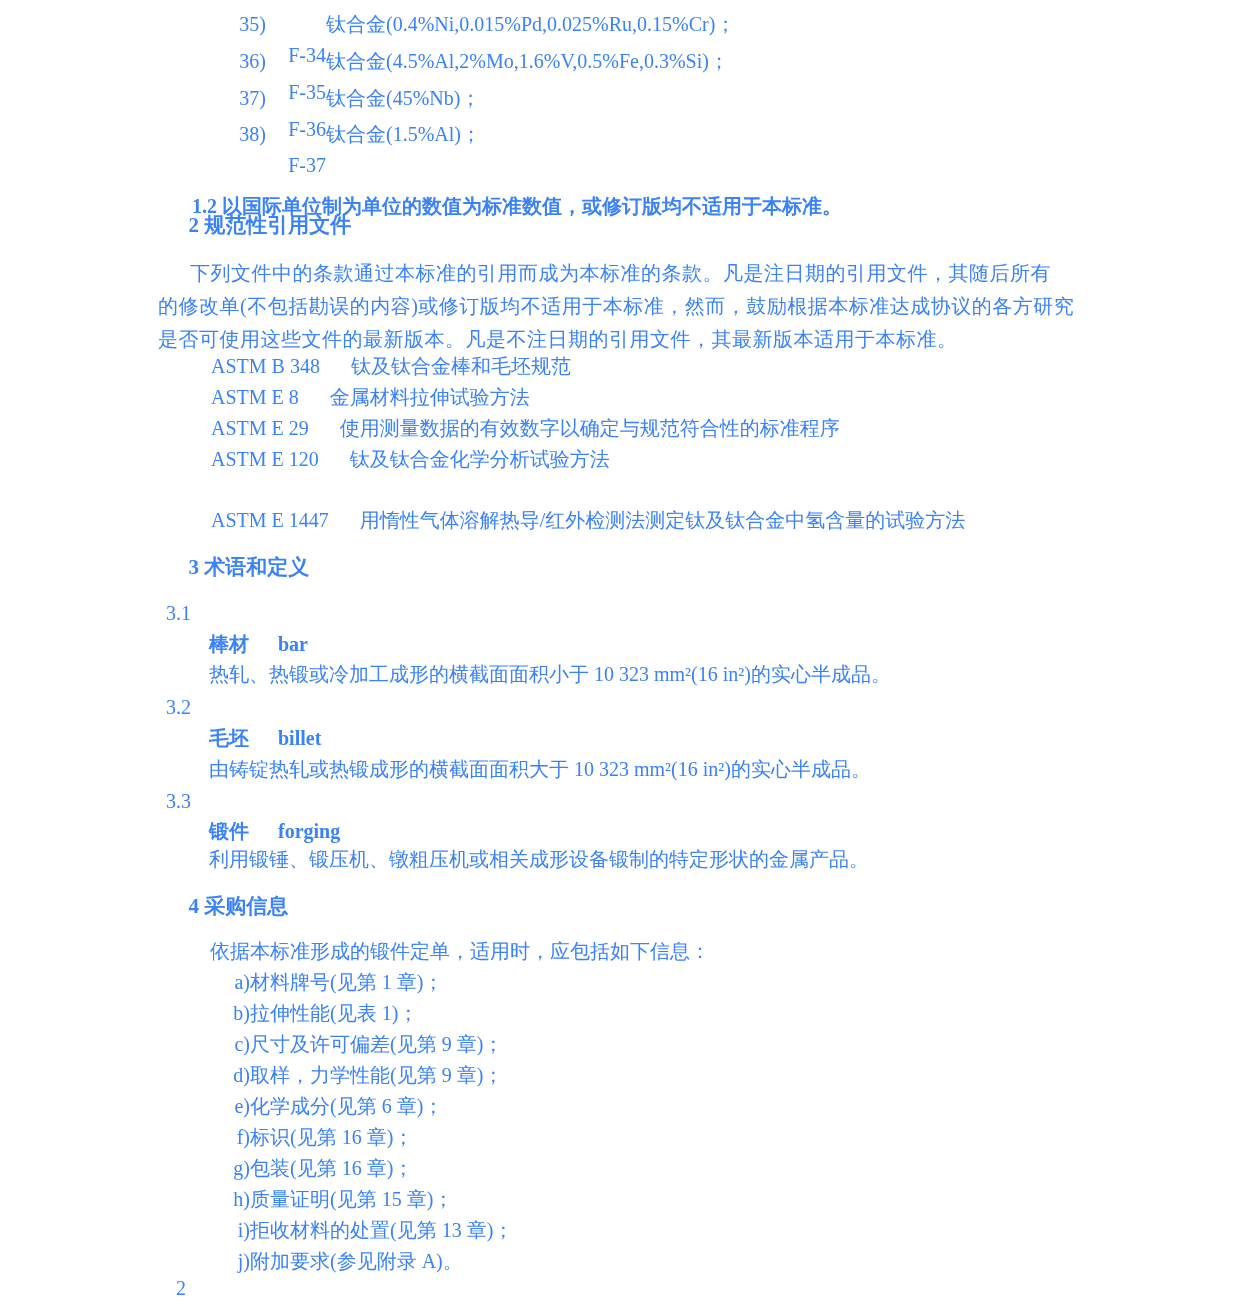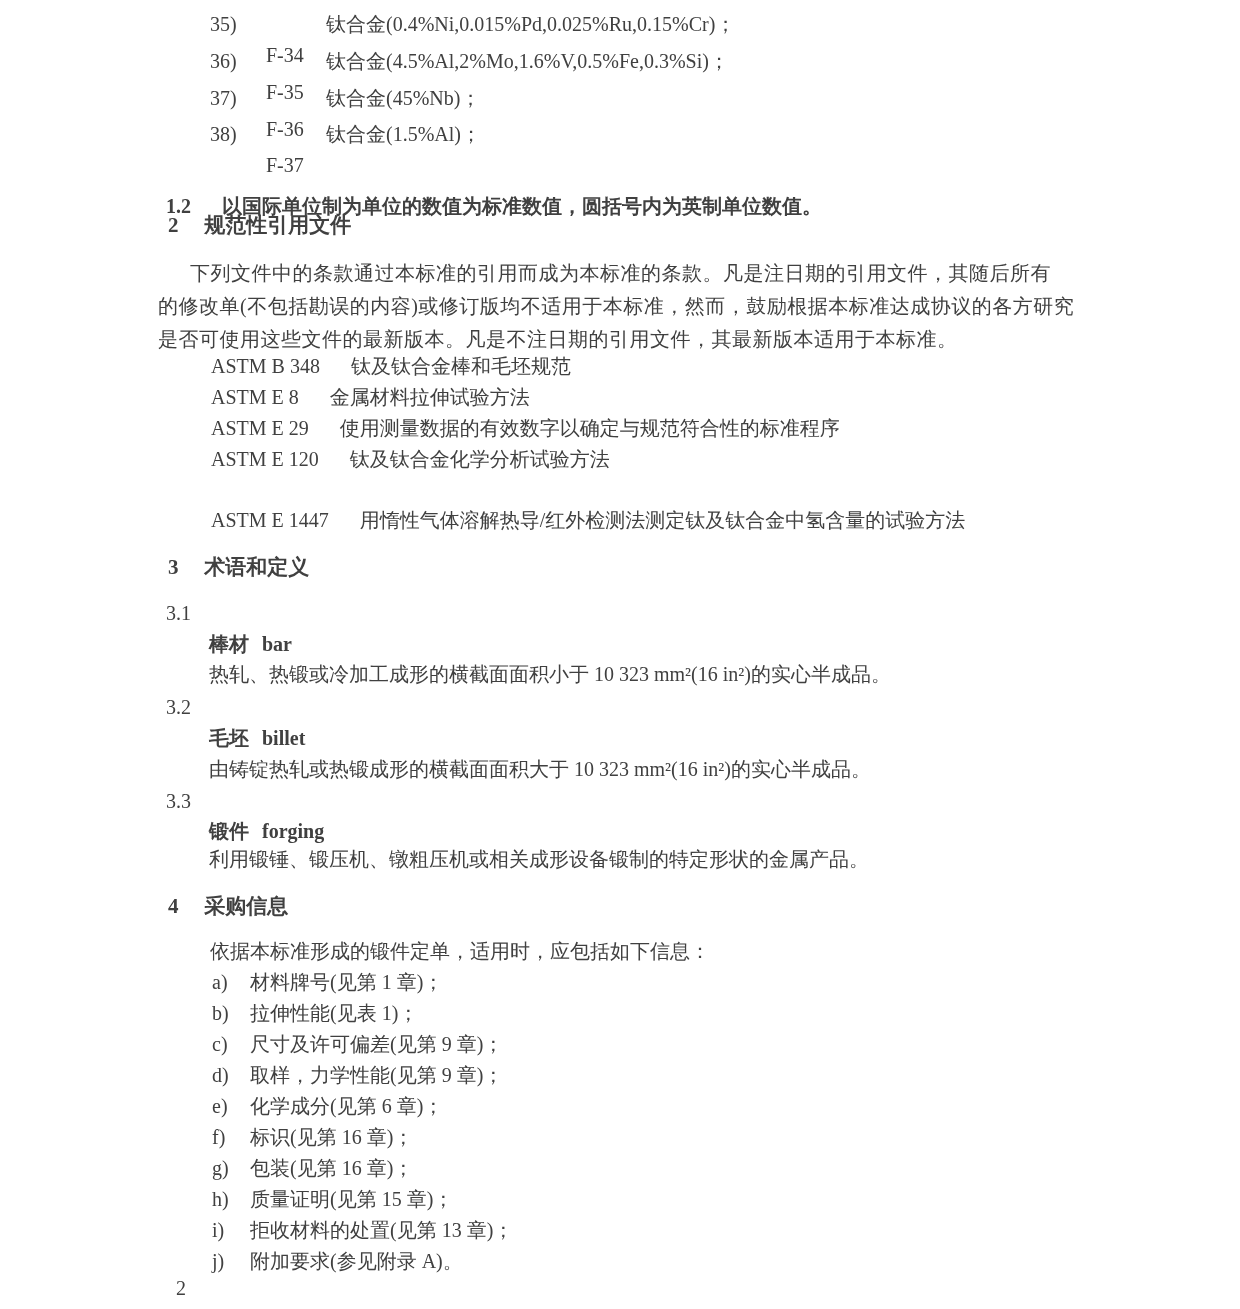--- a/index.html
+++ b/index.html
@@ -10,42 +10,43 @@
     background:#ffffff;
     color:#161616;
     font-family:"Liberation Serif","DejaVu Serif",serif;
     overflow:hidden;
   }
   .line {
     position:absolute;
     white-space:nowrap;
     font-size:20px;
     line-height:22px;
-    color:#404040;
+    color:#3b82f6;
+    text-align:right;
   }
   
   .f-item { left:210px; display:flex; }
   .f-num  { display:inline-block; width:56px; }
   .f-code { display:inline-block; width:60px;margin-top:31px; }
   
   .clause { left:166px; font-weight:bold; }
   .clause-num { display:inline-block; width:51px; }
   
   .h { left:168px; font-weight:bold; font-size:21px; }
   .h-num { display:inline-block; width:31px; }
   
   .para-line { left:158px; letter-spacing:0.5px; }
   .para-first { left:190px; }
   
   .ref { left:211px; }
   .ref-title { margin-left:26px; }
   
   .tnum { left:166px; }
   .term { left:209px; font-weight:bold; }
-  .term-en { margin-left:8px; }
+  .term-en { margin-left:24px; }
   .def { left:209px; }
   
   .intro { left:210px; }
   .item { left:212px; display:flex; }
   .item-label { display:inline-block; width:38px; }
   
   .pageno { left:176px; top:1277px; }
 </style>
 </head>
 <body>
@@ -68,21 +69,21 @@
     <span class="f-desc">钛合金(45%Nb)；</span>
   </div>
   <div class="line f-item" style="top:123px">
     <span class="f-num">38)</span>
     <span class="f-code">F-37</span>
     <span class="f-desc">钛合金(1.5%Al)；</span>
   </div>
 
   <div class="line clause" style="top:195px">
     <span class="clause-num">1.2</span>
-    <span class="clause-text">以国际单位制为单位的数值为标准数值，圆括号内为英制单位数值。</span>
+    <span class="clause-text">以国际单位制为单位的数值为标准数值，或修订版均不适用于本标准。</span>
   </div>
 
   <div class="line h" style="top:214px">
     <span class="h-num">2</span>
     <span class="h-title">规范性引用文件</span>
   </div>
 
   <div class="line para-line para-first" style="top:262px">下列文件中的条款通过本标准的引用而成为本标准的条款。凡是注日期的引用文件，其随后所有</div>
   <div class="line para-line" style="top:295px">的修改单(不包括勘误的内容)或修订版均不适用于本标准，然而，鼓励根据本标准达成协议的各方研究</div>
   <div class="line para-line" style="top:328px">是否可使用这些文件的最新版本。凡是不注日期的引用文件，其最新版本适用于本标准。</div>

